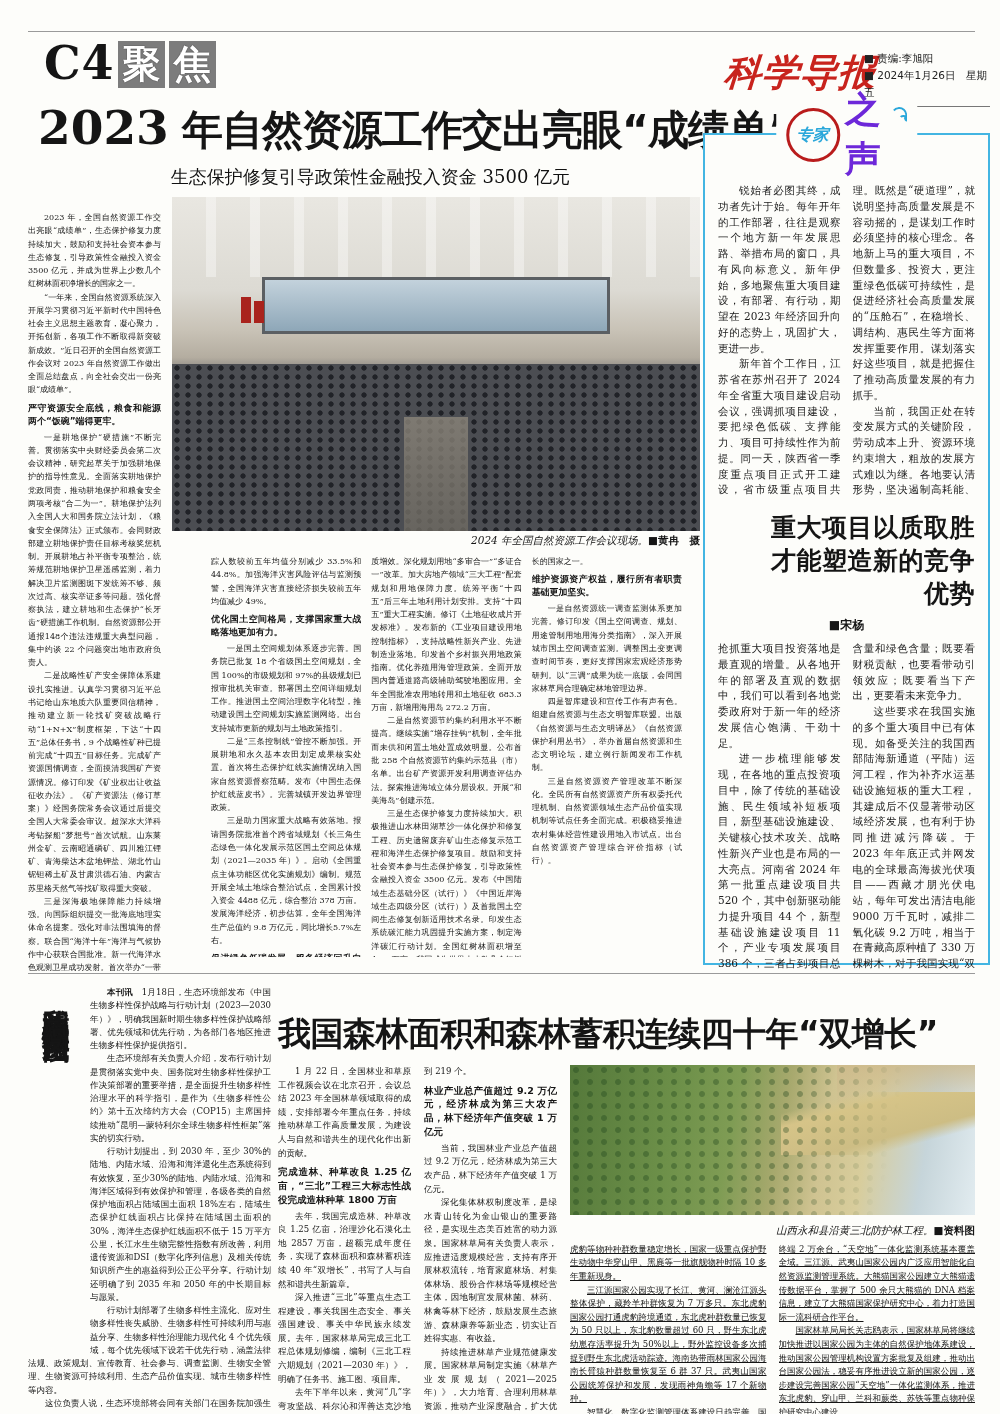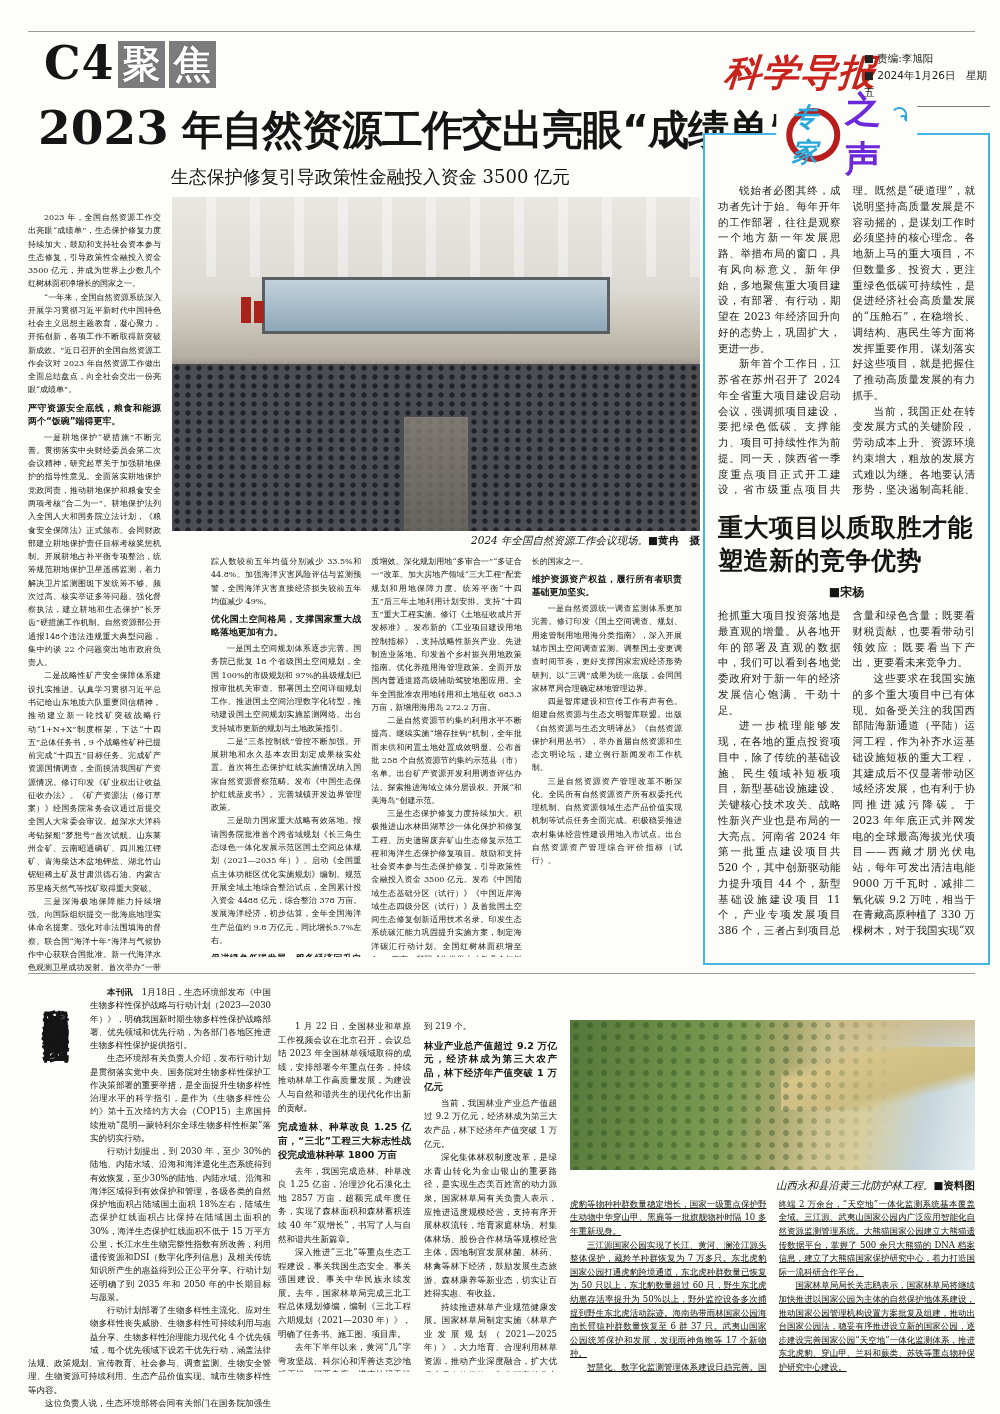--- a/index.html
+++ b/index.html
@@ -53,36 +53,36 @@
   .caption-row { margin-top:3px; text-align:right; font-size:10.5px; font-style:italic; }
   .caption-row b { font-style:normal; font-family:"DejaVu Sans",sans-serif; }
   .mid-cols { display:flex; gap:10px; margin:7px 18px 0 39px; height:402px; overflow:hidden;
     font-size:8px; line-height:1.66; }
   .mid-cols .c { flex:1; overflow:hidden; }
   
   .expert { position:absolute; left:703px; top:133px; width:287px; height:832px;
     border:2px solid #43b5e2; background:#fdfdfa; }
   .ev-logo { position:absolute; top:-34px; left:50%; transform:translateX(-50%);
     background:#fdfdfa; padding:0 10px; display:flex; align-items:center; gap:5px; height:68px; }
-  .ev-circle { width:54px; height:54px; border:6px solid #b91c1c; border-radius:50%;
+  .ev-circle { width:54px; height:54px; border:3px solid #b91c1c; border-radius:50%;
     display:flex; align-items:center; justify-content:center; color:#2aa7da;
-    font-size:26px; font-weight:bold; font-style:italic; font-family:"DejaVu Serif",serif; flex:none; }
+    font-size:16px; font-weight:bold; font-style:italic; font-family:"DejaVu Serif",serif; flex:none; }
   .ev-rest { color:#6d28d9; font-family:"DejaVu Sans",sans-serif; font-weight:bold; font-size:36px; letter-spacing:2px; }
   .ev-signal { position:relative; width:18px; height:18px; align-self:flex-start; margin-top:4px; }
   .ev-signal i { position:absolute; right:0; bottom:0; border:2px solid #2aa7da; border-radius:50%;
     border-left-color:transparent; border-bottom-color:transparent; transform:rotate(-4deg); }
   .ev-signal i:nth-child(1){ width:8px; height:8px; }
   .ev-signal i:nth-child(2){ width:16px; height:16px; }
   .ev-inner { padding:48px 13px 8px; height:100%; }
   .ev-row { display:flex; gap:12px; overflow:hidden; font-size:10.5px; line-height:1.5; color:#1c1c1c; }
   .ev-row .c { flex:1; overflow:hidden; }
   .ev-row.top { height:316px; }
   .ev-row.bottom { height:330px; margin-top:7px; }
-  .ev-headline { margin-top:12px; text-align:left; font-family:"DejaVu Sans",sans-serif;
-    font-weight:bold; font-size:25px; line-height:1.32; letter-spacing:0.5px; }
+  .ev-headline { margin-top:12px; text-align:right; font-family:"DejaVu Sans",sans-serif;
+    font-weight:bold; font-size:25px; line-height:1.32; letter-spacing:0.5px;margin-left:28px; }
   .ev-byline { text-align:center; font-size:12px; font-weight:bold; font-family:"DejaVu Sans",sans-serif; margin:7px 0 0; }
   
   .divider { position:absolute; left:28px; right:25px; top:973px; height:1px; background:#9a9a9a; }
   
   .bio { position:absolute; left:28px; top:986px; width:243px; height:424px; overflow:hidden;
     font-size:8.5px; line-height:1.56; }
   .bio-title { float:left; writing-mode:vertical-rl; font-family:"DejaVu Sans",sans-serif;
     font-weight:bold; font-size:27px; height:362px; width:52px; margin:2px 8px 4px 2px;
     letter-spacing:2px; line-height:52px; text-align:left; }
   .bio .lead-label { font-weight:bold; font-family:"DejaVu Sans",sans-serif; }
@@ -219,20 +219,21 @@
     <div class="blk p"><span class="lead-label">本刊讯</span><span>　1月18日，生态环境部发布《中国生物多样性保护战略与行动计划（2023—2030年）》，明确我国新时期生物多样性保护战略部署、优先领域和优先行动，为各部门各地区推进生物多样性保护提供指引。</span></div>
     <div>
         <div class="blk p">生态环境部有关负责人介绍，发布行动计划是贯彻落实党中央、国务院对生物多样性保护工作决策部署的重要举措，是全面提升生物多样性治理水平的科学指引，是作为《生物多样性公约》第十五次缔约方大会（COP15）主席国持续推动“昆明—蒙特利尔全球生物多样性框架”落实的切实行动。</div>
         <div class="blk p">行动计划提出，到 2030 年，至少 30%的陆地、内陆水域、沿海和海洋退化生态系统得到有效恢复，至少30%的陆地、内陆水域、沿海和海洋区域得到有效保护和管理，各级各类的自然保护地面积占陆域国土面积 18%左右，陆域生态保护红线面积占比保持在陆域国土面积的30%，海洋生态保护红线面积不低于 15 万平方公里，长江水生生物完整性指数有所改善，利用遗传资源和DSI（数字化序列信息）及相关传统知识所产生的惠益得到公正公平分享。行动计划还明确了到 2035 年和 2050 年的中长期目标与愿景。</div>
         <div class="blk p">行动计划部署了生物多样性主流化、应对生物多样性丧失威胁、生物多样性可持续利用与惠益分享、生物多样性治理能力现代化 4 个优先领域，每个优先领域下设若干优先行动，涵盖法律法规、政策规划、宣传教育、社会参与、调查监测、生物安全管理、生物资源可持续利用、生态产品价值实现、城市生物多样性等内容。</div>
         <div class="blk p">这位负责人说，生态环境部将会同有关部门在国务院加强生物多样性保护工作协调机制的领导下，深入推进行动计划落地实施，细化任务分工，加强跟踪调查评估，强化对地方的指导，扎实推进生物多样性保护，为全球生物多样性治理、推进人与自然和谐共生的现代化实现作出中国贡献。</div>
       </div>
   </div>
 
   <div class="forest">
+    <div class="f-headline">我国森林面积和森林蓄积连续四十年“双增长”</div>
     <div class="f-body">
       <div class="f-colA">
           <div class="blk p">1 月 22 日，全国林业和草原工作视频会议在北京召开，会议总结 2023 年全国林草领域取得的成绩，安排部署今年重点任务，持续推动林草工作高质量发展，为建设人与自然和谐共生的现代化作出新的贡献。</div>
           <div class="blk sub">完成造林、种草改良 1.25 亿亩，“三北”工程三大标志性战役完成造林种草 1800 万亩</div>
           <div class="blk p">去年，我国完成造林、种草改良 1.25 亿亩，治理沙化石漠化土地 2857 万亩，超额完成年度任务，实现了森林面积和森林蓄积连续 40 年“双增长”，书写了人与自然和谐共生新篇章。</div>
           <div class="blk p">深入推进“三北”等重点生态工程建设，事关我国生态安全、事关强国建设、事关中华民族永续发展。去年，国家林草局完成三北工程总体规划修编，编制《三北工程六期规划（2021—2030 年）》，明确了任务书、施工图、项目库。</div>
           <div class="blk p">去年下半年以来，黄河“几”字弯攻坚战、科尔沁和浑善达克沙地歼灭战、河西走廊—塔克拉玛干沙漠边缘阻击战等“三北”工程三大标志性战役全面启动、开局顺利，各项任务扎实推进，谋划布局 68 个重点项目，已陆续开工 22 个，完成造林种草 1800 万亩。</div>
         </div>
       <div class="f-colB">
           <div class="blk cont">到 219 个。</div>

